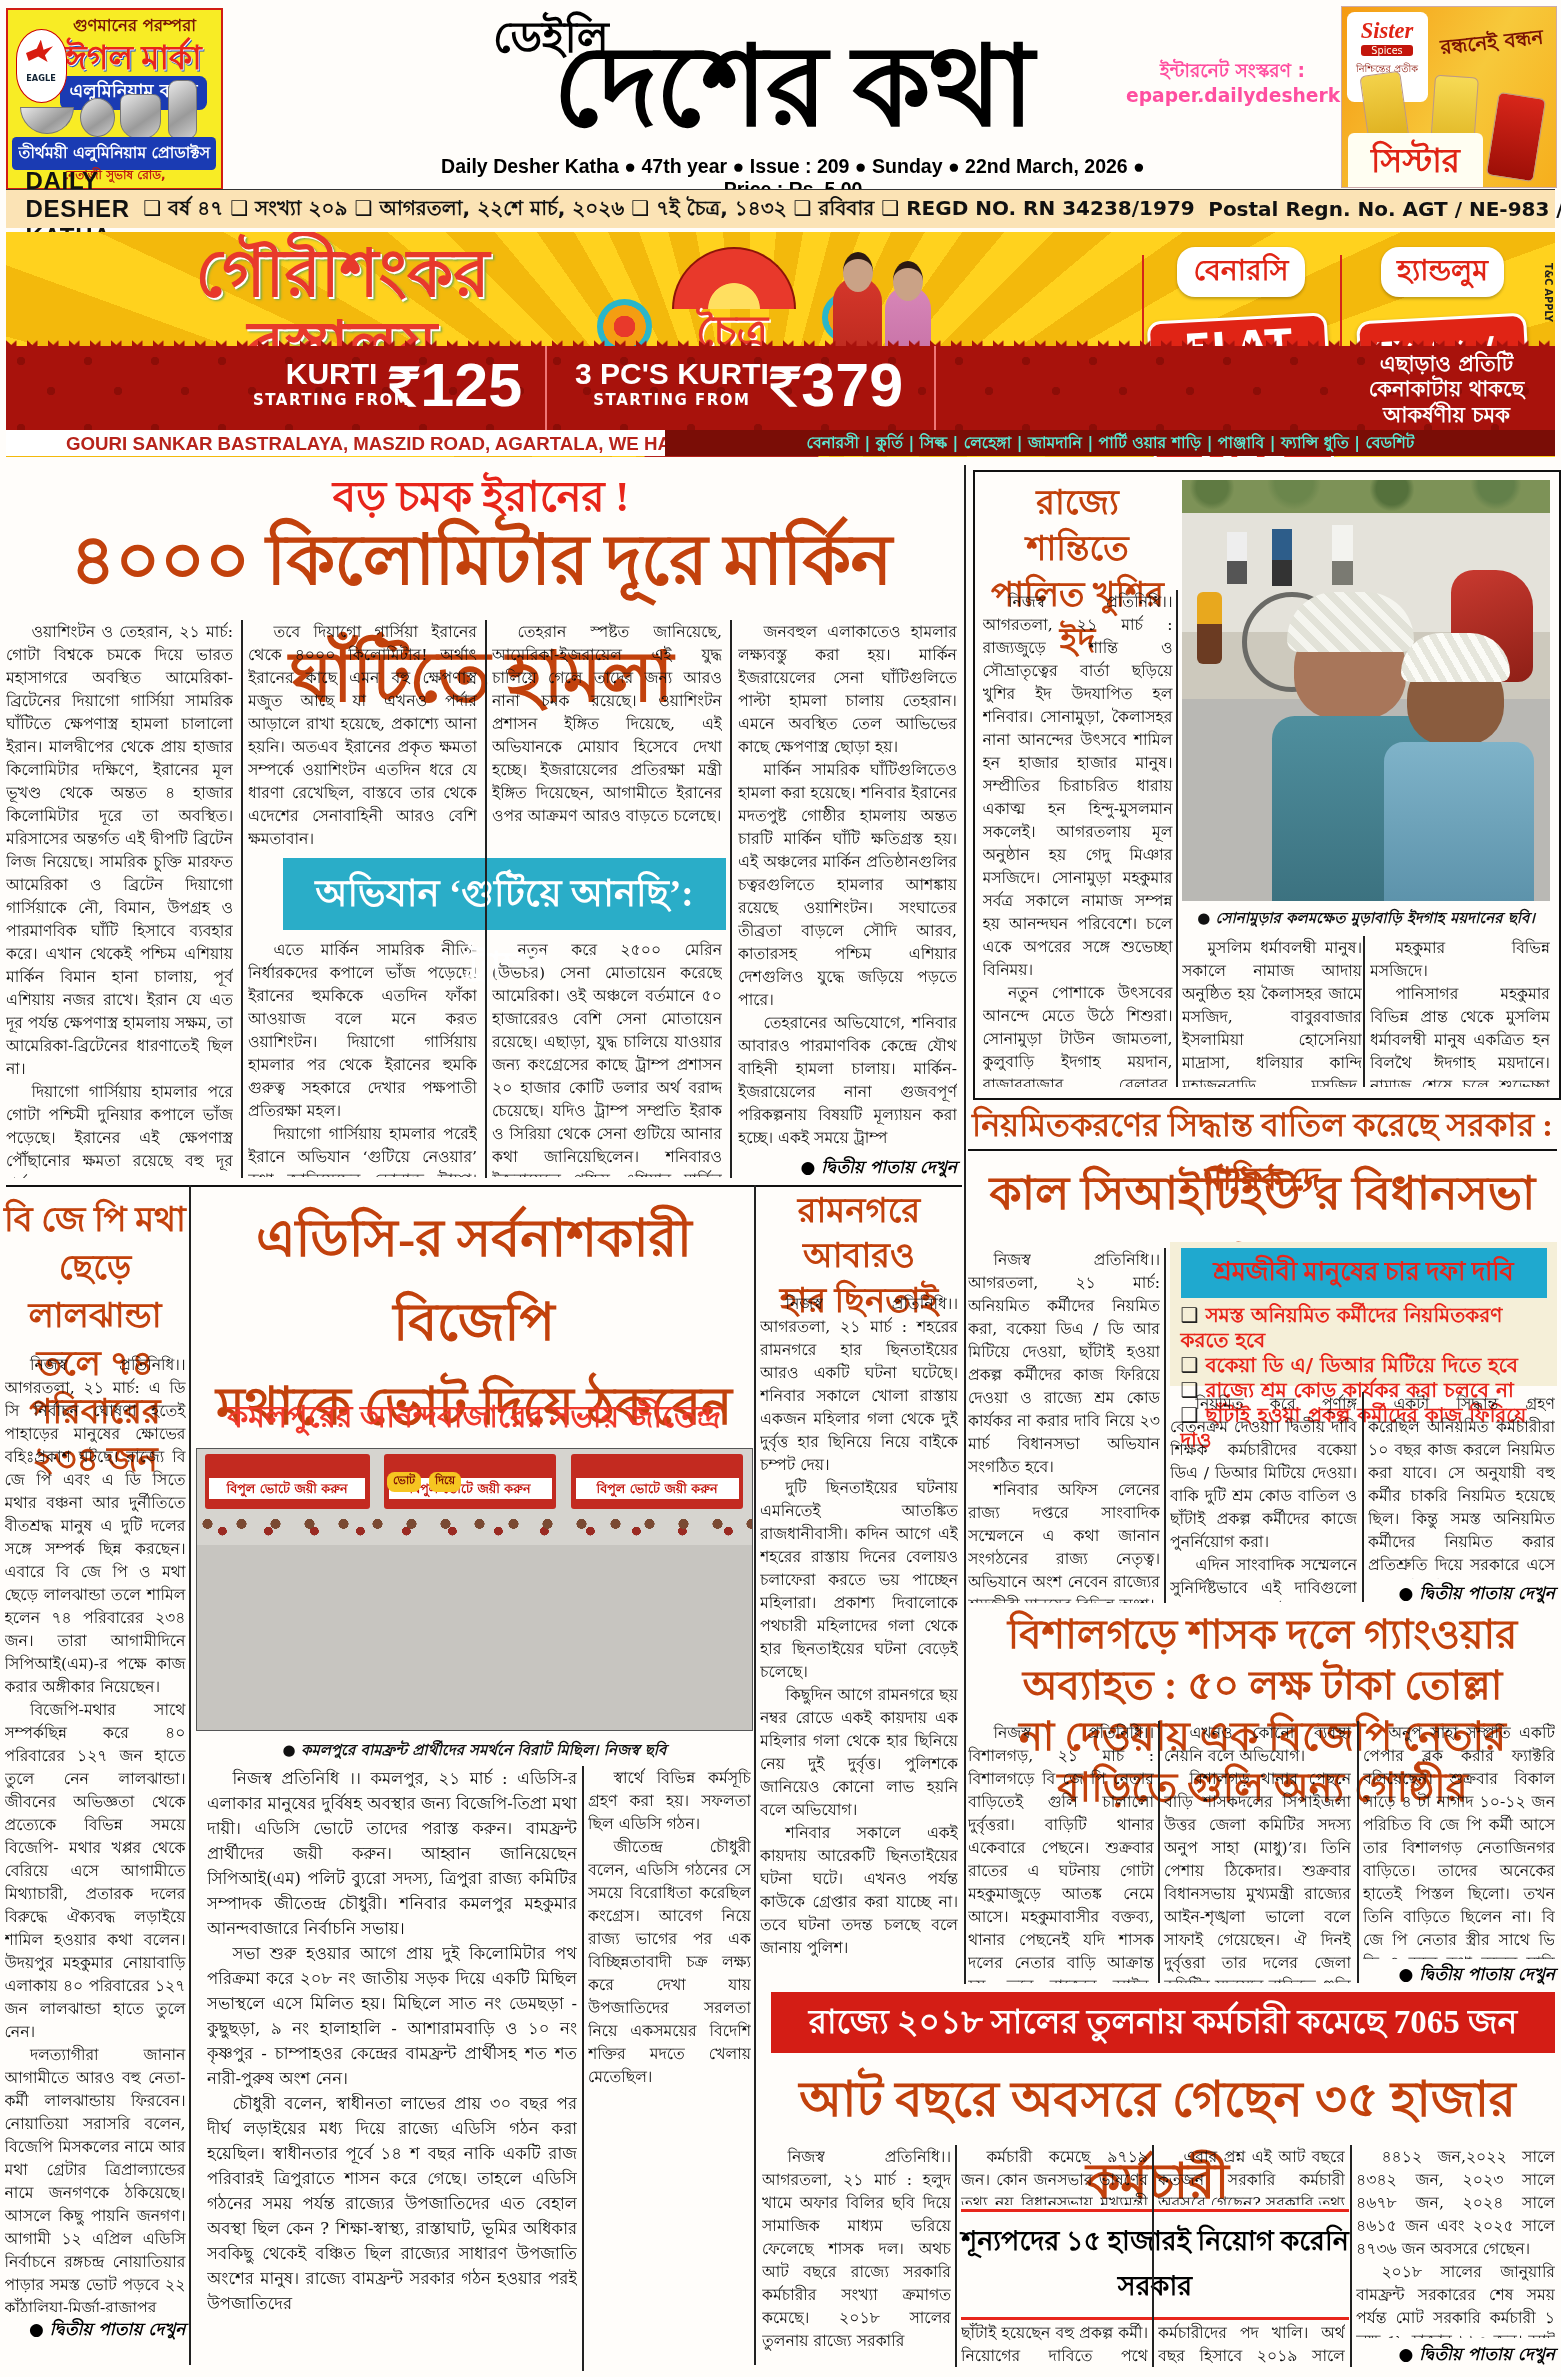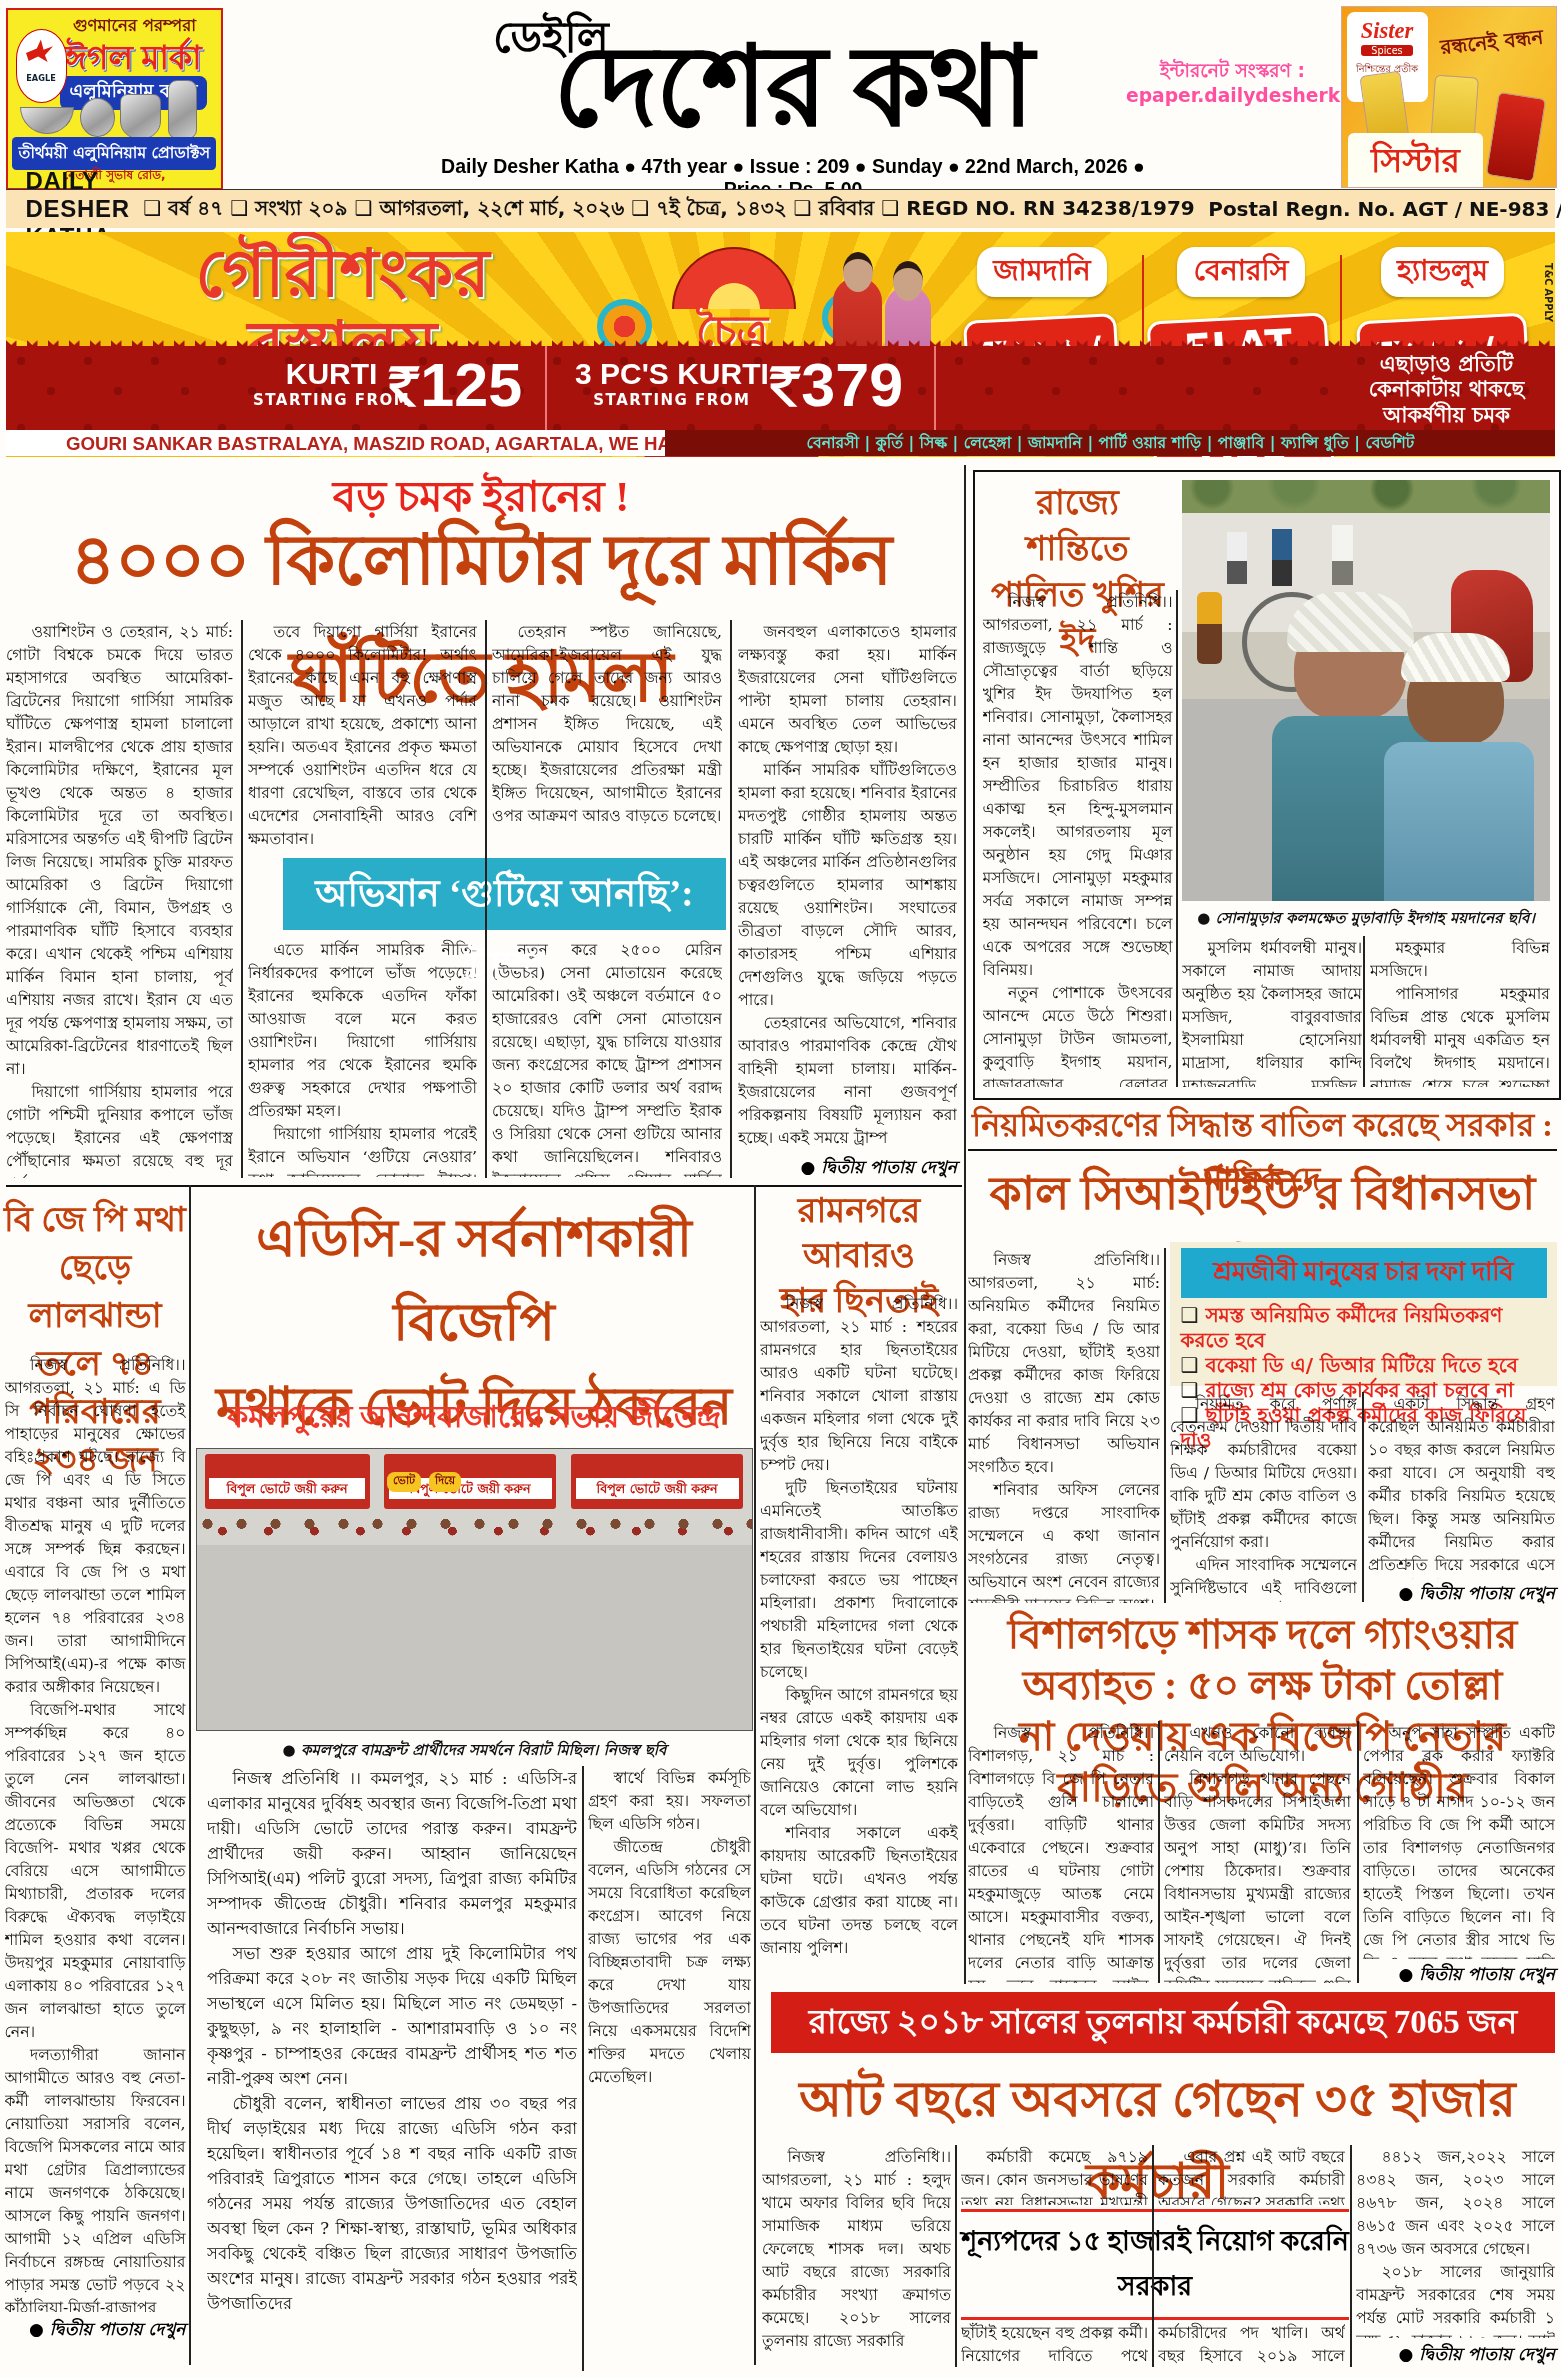--- a/index.html
+++ b/index.html
@@ -202,24 +202,20 @@
     </div>
     <div class="mandala" style="left:591px;top:67px;width:43px;height:43px;"></div>
     <div class="mandala" style="left:816px;top:60px;width:39px;height:39px;"></div>
     <div id="gouri-ribbon" class="abs">কেনাকাটার আসল সময়</div>
     <div class="model" style="left:827px;top:45px;width:49px;height:150px;background:linear-gradient(#d5372b,#a81f14);">
         <div class="head"></div>
       </div>
     <div class="model" style="left:879px;top:54px;width:46px;height:141px;background:linear-gradient(#d887b8,#b75d96);">
         <div class="head"></div>
       </div>
-    <div class="offer" style="left:950px;">
-      <span class="lbl">জামদানি</span><br>
-      <span class="prc">₹১৮৯/</span>
-    </div>
     <div class="offer-sep" style="left:1136px;"></div>
     <div class="offer" style="left:1145px;width:180px;">
       <span class="lbl">বেনারসি</span><br>
       <span class="prc">FLAT ৩০% OFF</span>
     </div>
     <div class="offer-sep" style="left:1334px;"></div>
     <div class="offer" style="left:1343px;width:187px;">
       <span class="lbl">হ্যান্ডলুম</span><br>
       <span class="prc">₹২৯৯/-</span>
     </div>

